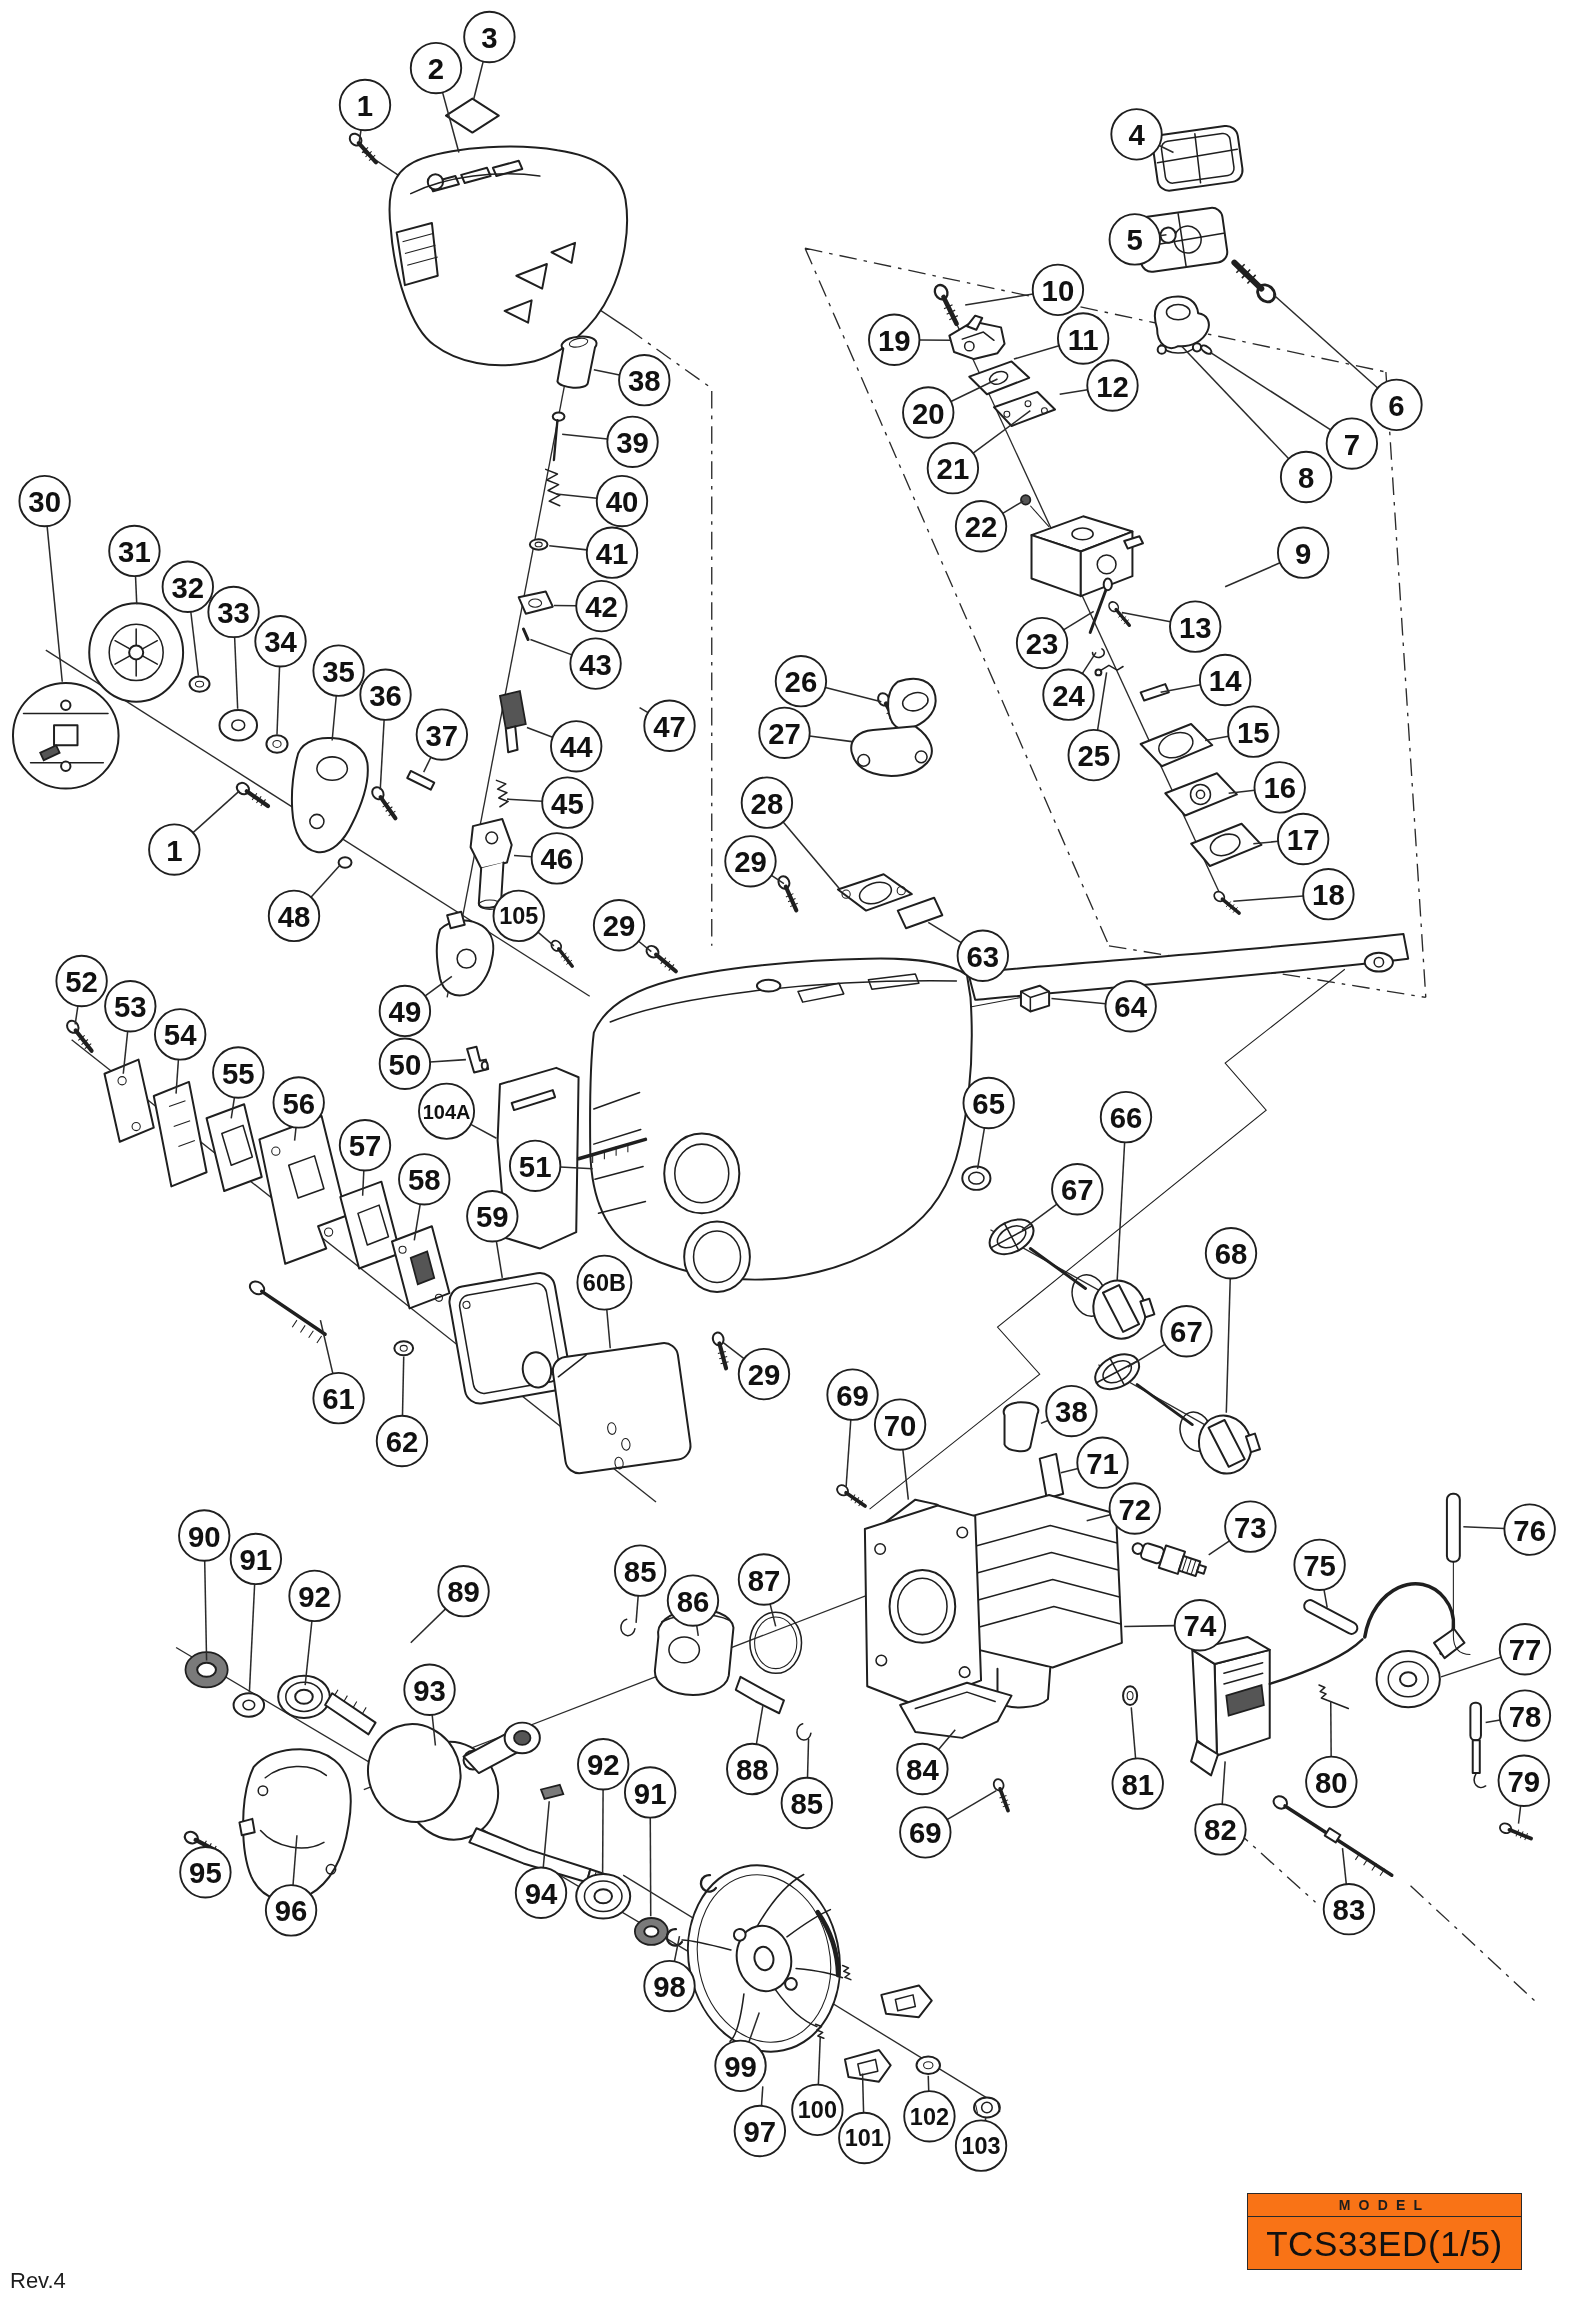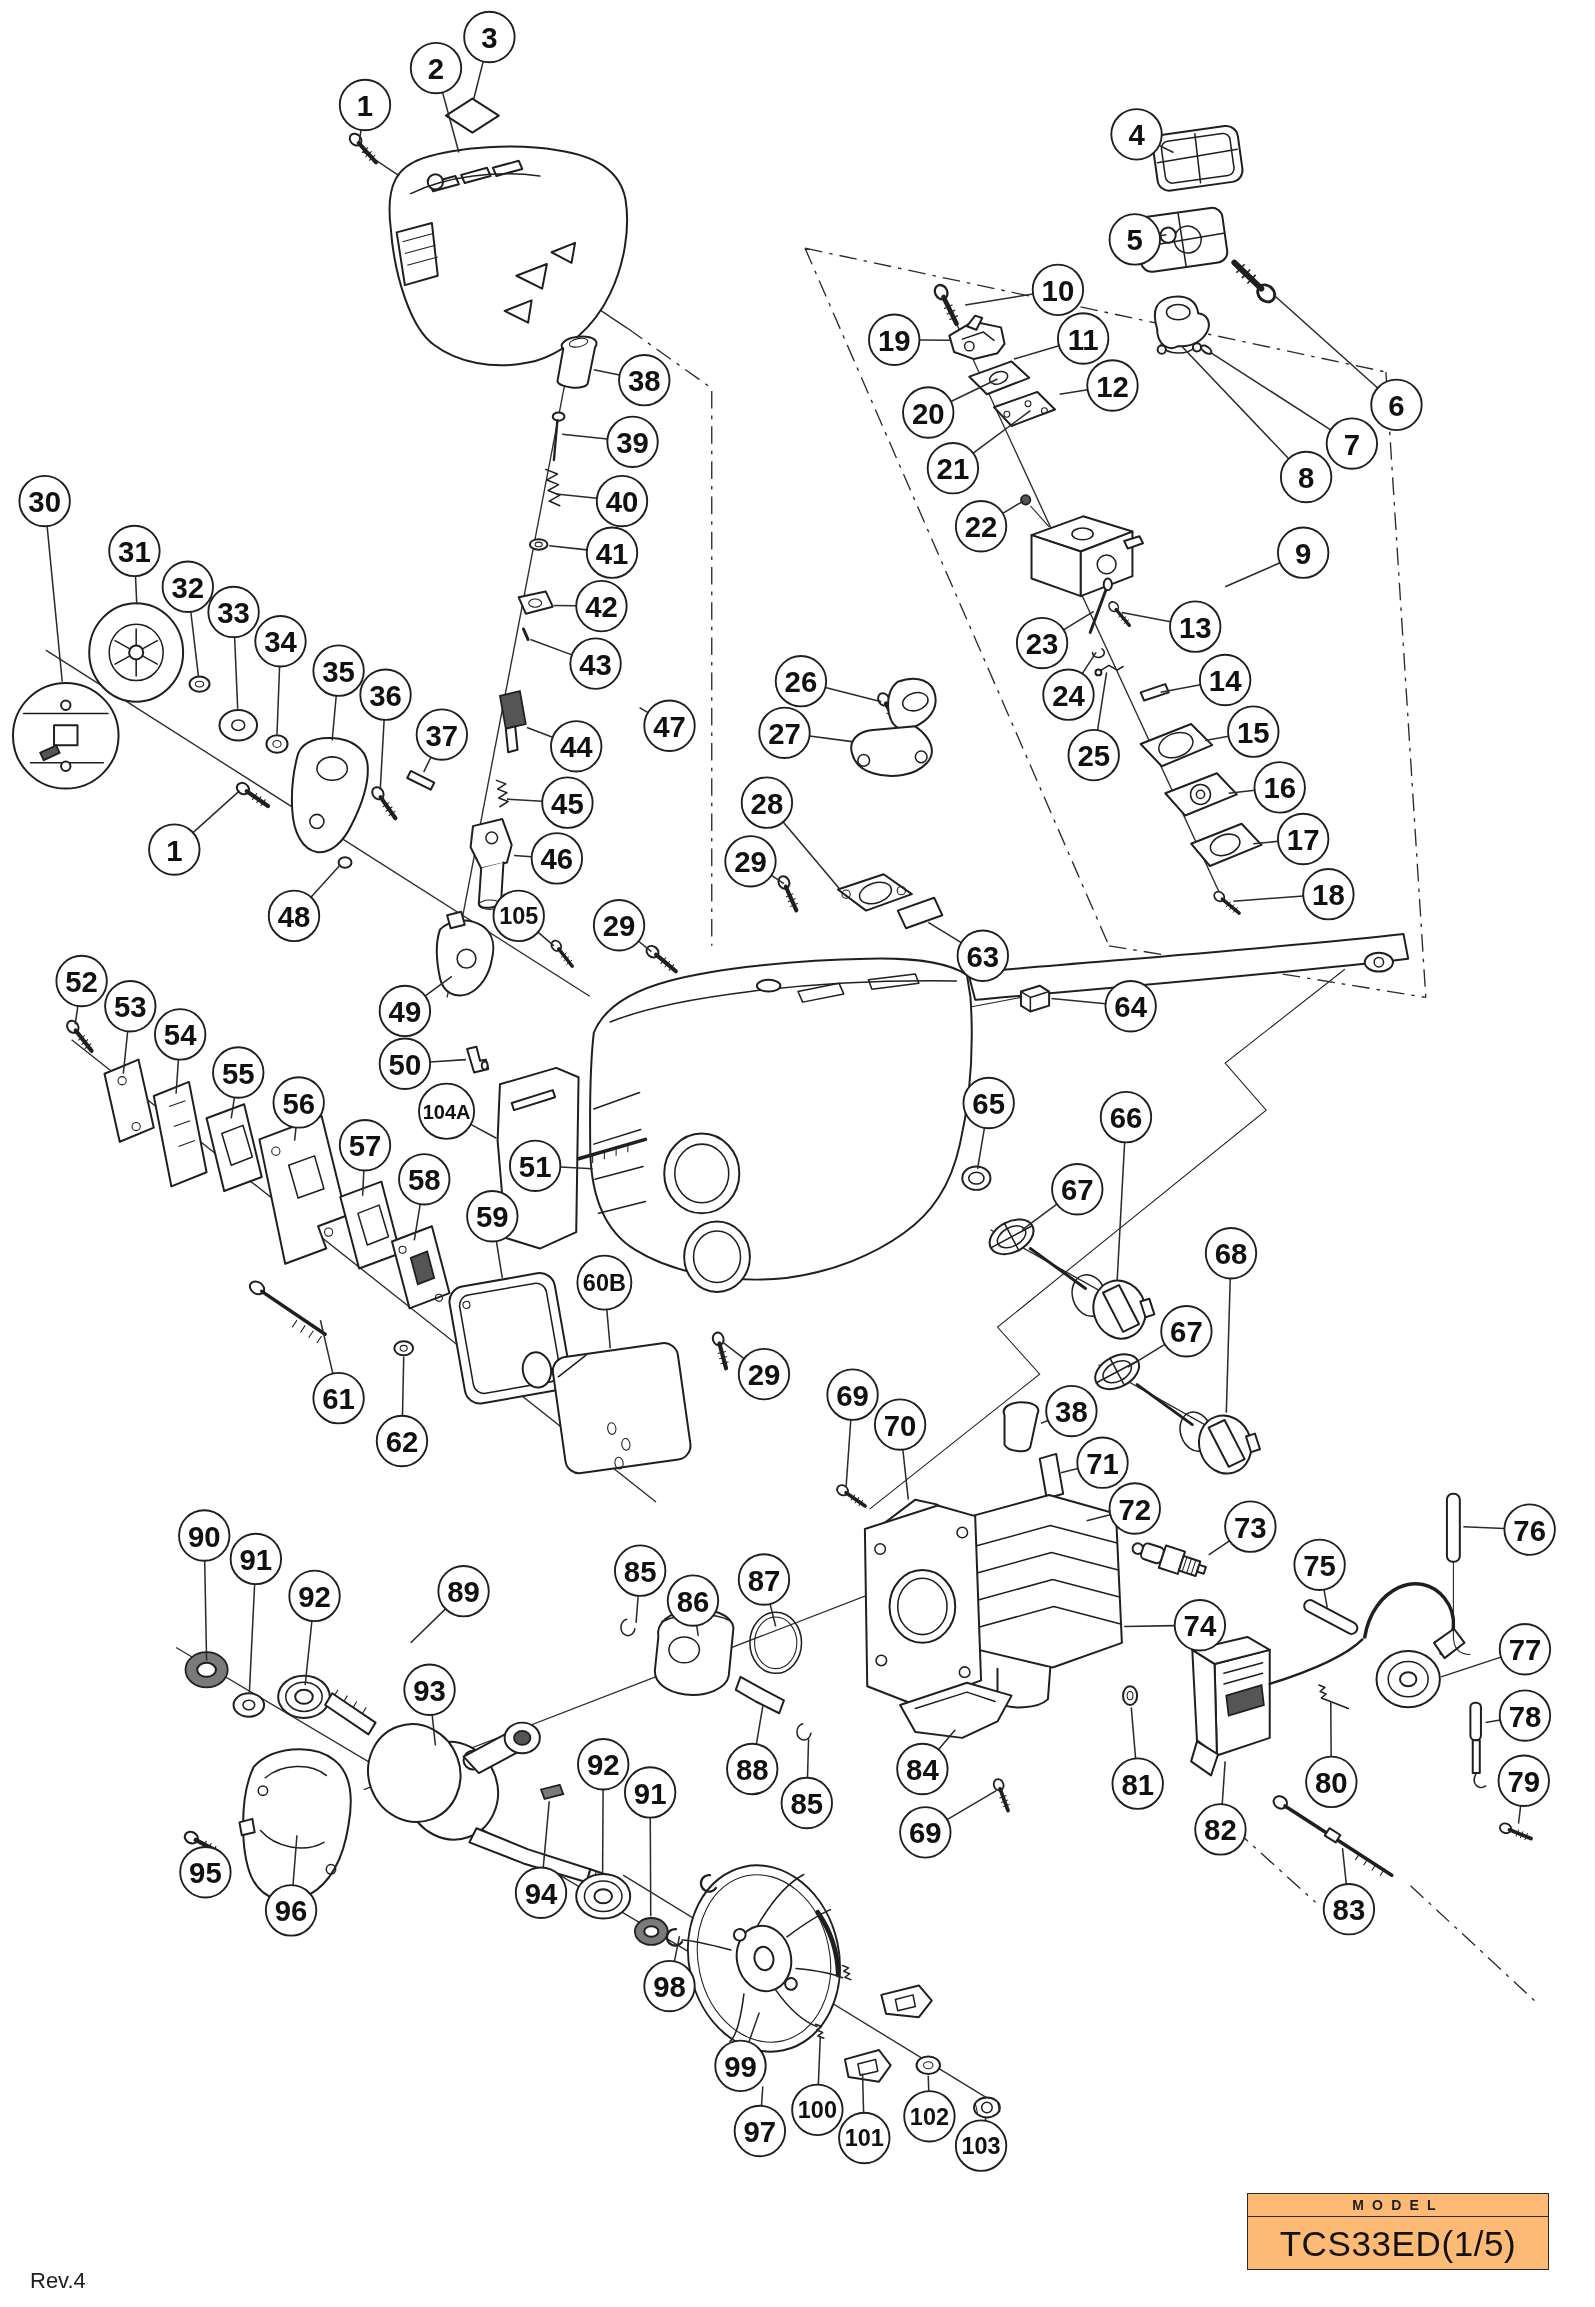--- a/index.html
+++ b/index.html
@@ -11,27 +11,27 @@
   .ln  {fill:none;stroke:#1f1f1f;stroke-width:2.6;stroke-linejoin:round;stroke-linecap:round;}
   .thin{fill:none;stroke:#1f1f1f;stroke-width:1.8;}
   .ax  {fill:none;stroke:#2b2b2b;stroke-width:2.3;}
   .dd  {fill:none;stroke:#2b2b2b;stroke-width:2.3;stroke-dasharray:30 12 6 12;}
   .dark{fill:#555555;stroke:#1f1f1f;stroke-width:3;}
   .gray{fill:#7a7a7a;stroke:#1f1f1f;stroke-width:3;}
   .balloon{fill:#ffffff;stroke:#1f1f1f;stroke-width:3.2;}
   .balloon-text{fill:#111111;font-family:"Liberation Sans",sans-serif;font-weight:bold;text-anchor:middle;}
   .leader{stroke:#2b2b2b;stroke-width:2.6;}
   
-  .model-box{position:absolute;left:1247px;top:2193px;width:302px;height:77px;
-             border:1.8px solid #2a2a2a;background:#fdba74;box-sizing:border-box;}
+  .model-box{position:absolute;left:1247px;top:2193px;width:275px;height:77px;
+             border:1.8px solid #2a2a2a;background:#f97316;box-sizing:border-box;}
   .model-header{height:22px;border-bottom:1.8px solid #2a2a2a;display:flex;align-items:center;justify-content:center;
                 font-size:14px;letter-spacing:8.2px;color:#1d1d1d;font-weight:bold;}
   .model-value{height:53px;display:flex;align-items:center;justify-content:center;
                font-size:35px;color:#111;letter-spacing:0.6px;}
-  .rev{position:absolute;left:30px;top:2268px;font-size:22px;color:#1d1d1d;}
+  .rev{position:absolute;left:10px;top:2268px;font-size:22px;color:#1d1d1d;}
 </style>
 </head>
 <body>
 
 <div class="stage">
 <svg width="1596" height="2307" viewBox="0 0 2720 3932">
   <defs>
     <g id="scr">
       <ellipse cx="0" cy="0" rx="11" ry="9" class="p"></ellipse>
       <path d="M8,0 L52,0" class="ln" style="stroke-width:7"></path>

